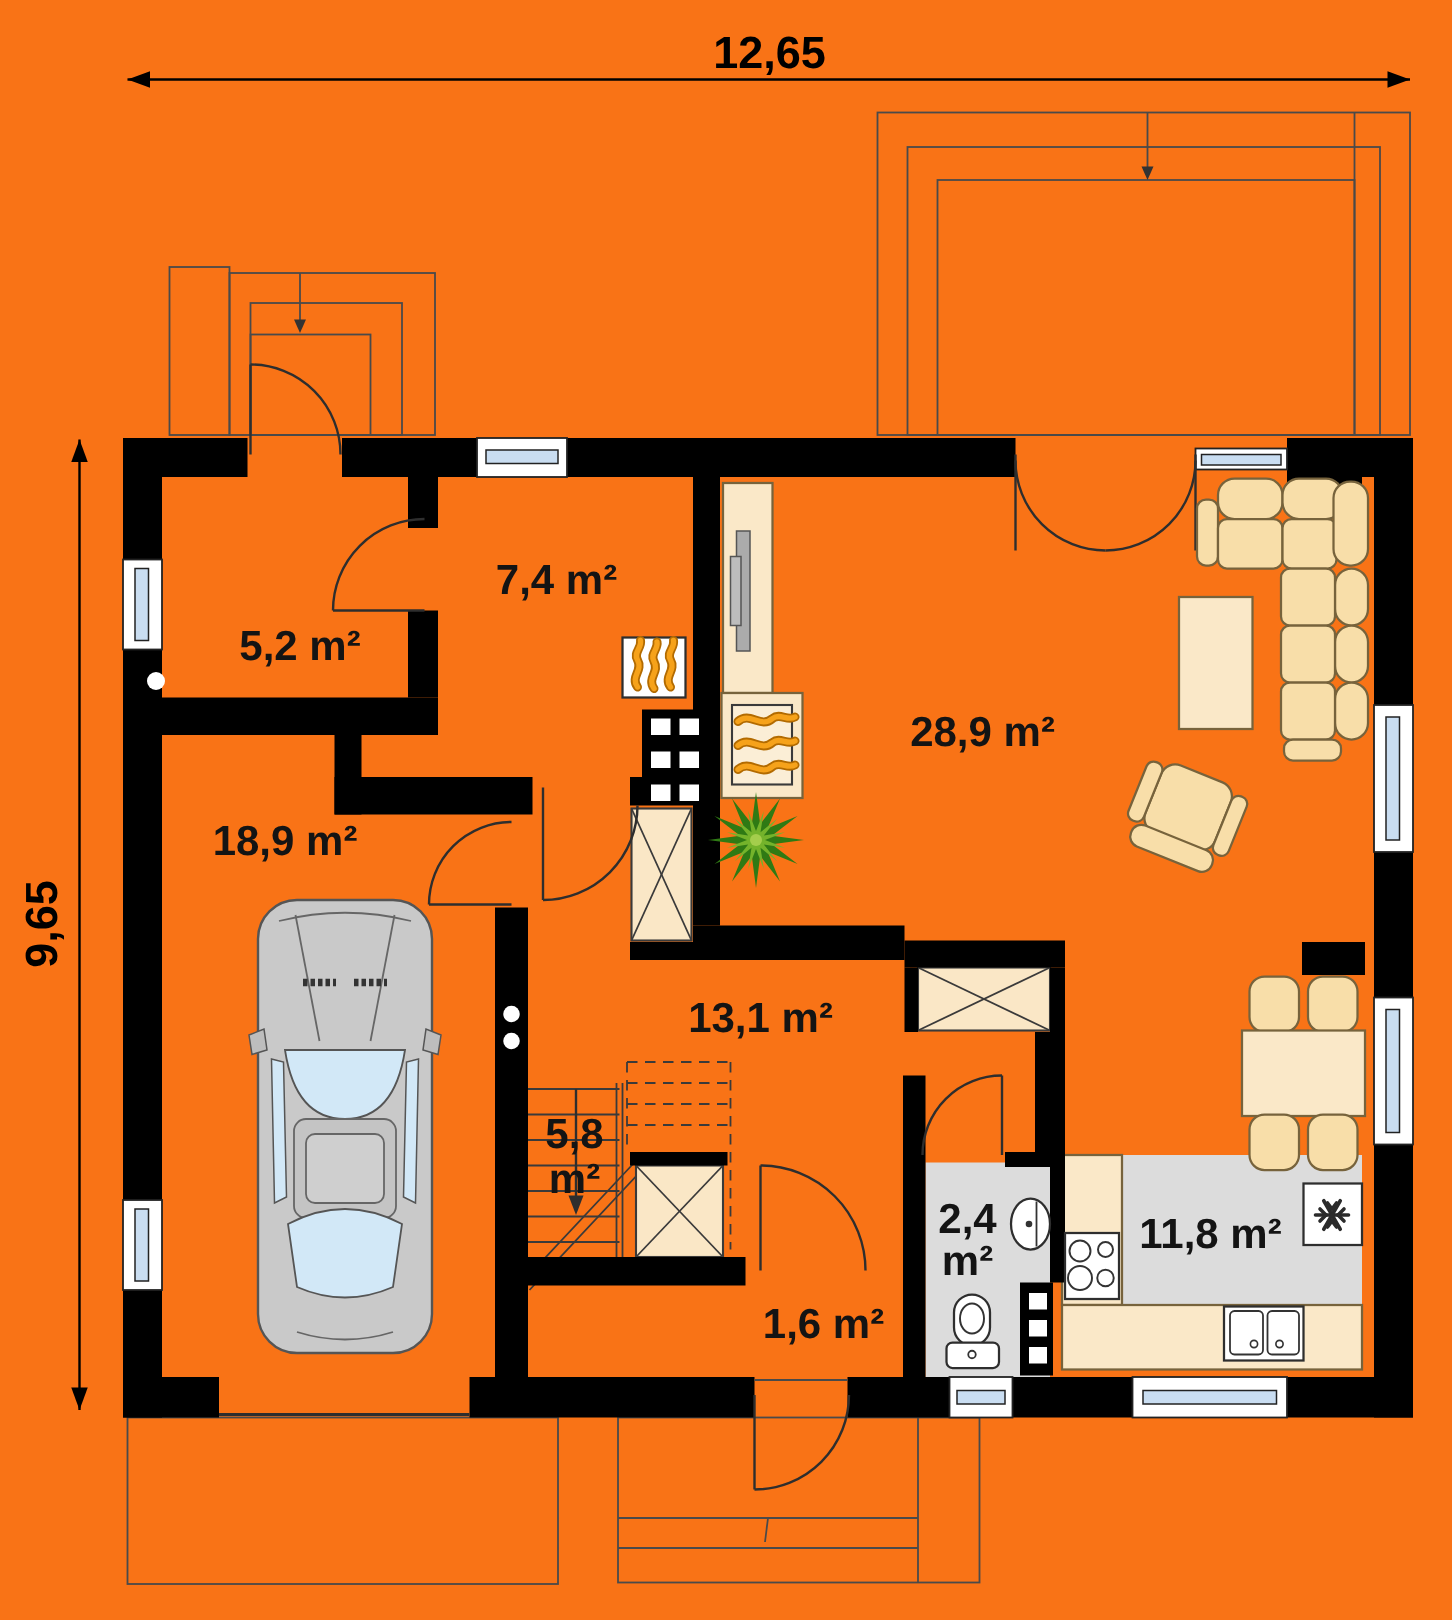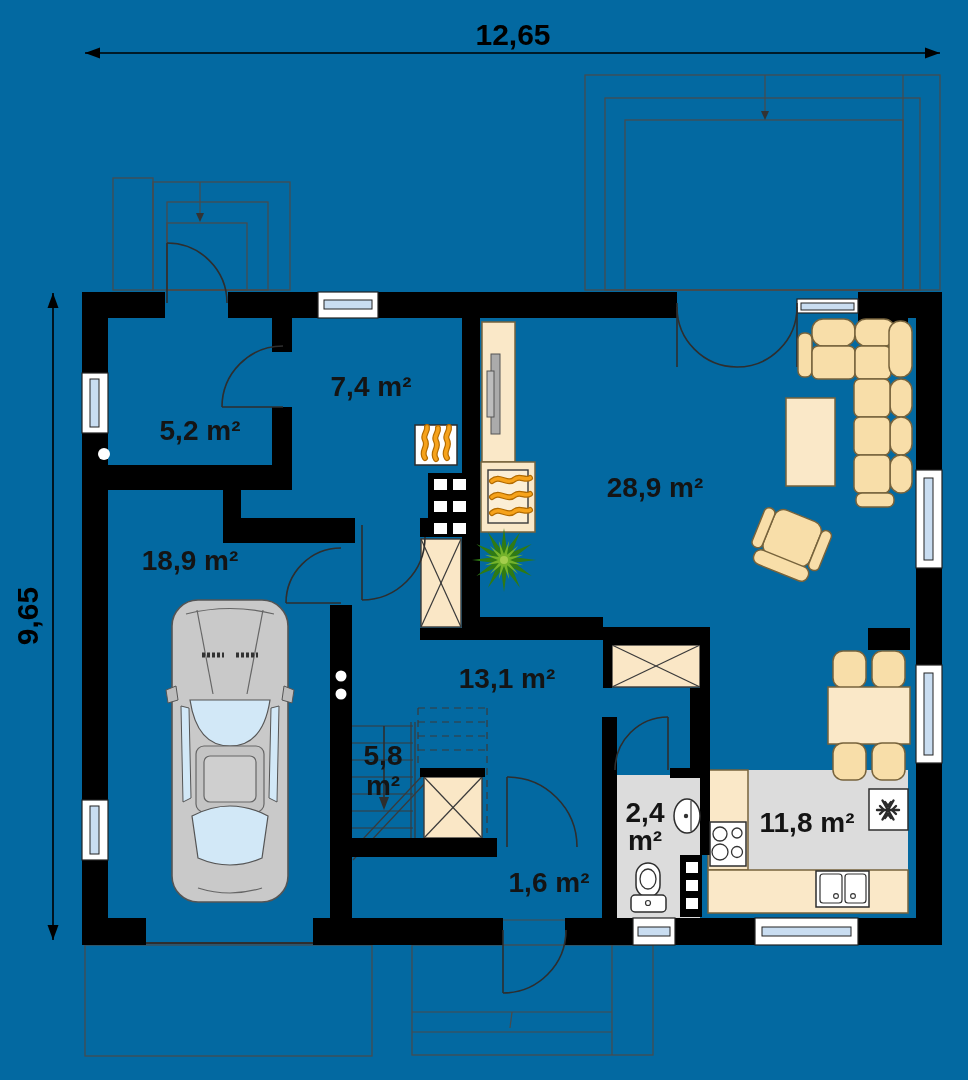--- a/index.html
+++ b/index.html
@@ -1,16 +1,16 @@
 <!DOCTYPE html>
 <html><head>
 <meta charset="utf-8">
 <style>
   html,body{margin:0;padding:0;background:#ffffff;}
-  .canvas{position:relative;width:968px;height:1080px;background:#0369a1;overflow:hidden;}
+  .canvas{position:relative;width:968px;height:1080px;background:#f97316;overflow:hidden;}
   svg{display:block;}
   .wall{fill:#000000;stroke:none;}
   .thin{fill:none;stroke:#4a4a4a;stroke-width:1.2;}
   .door{fill:none;stroke:#2e2e2e;stroke-width:1.6;}
   .stair{fill:none;stroke:#3a3a3a;stroke-width:1.2;}
   .dash{fill:none;stroke:#3a3a3a;stroke-width:1.2;stroke-dasharray:7 5;}
   .furn{fill:#F8DEA9;stroke:#77633c;stroke-width:1.5;}
   .furn2{fill:#FAE8C8;stroke:#77633c;stroke-width:1.5;}
   .xbox{fill:#FAE7C6;stroke:#3a3a3a;stroke-width:1.4;}
   .fix{fill:#ffffff;stroke:#2e2e2e;stroke-width:1.5;}

